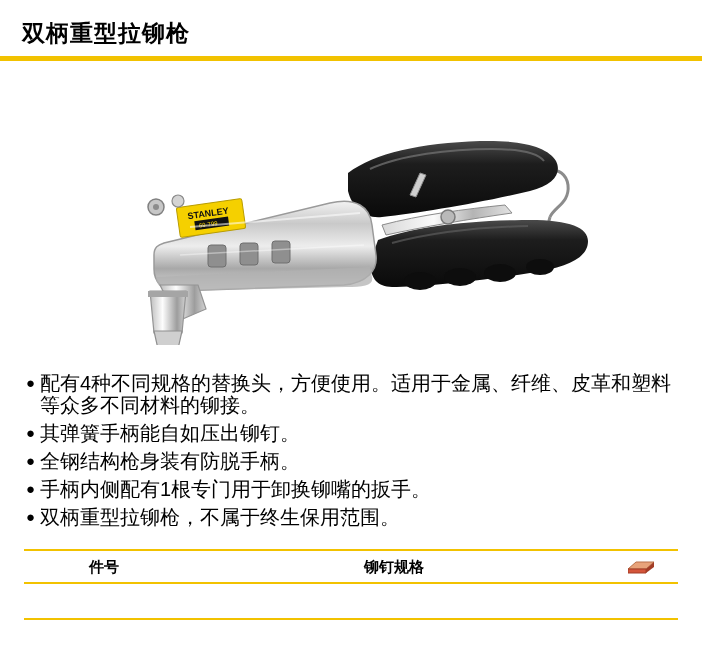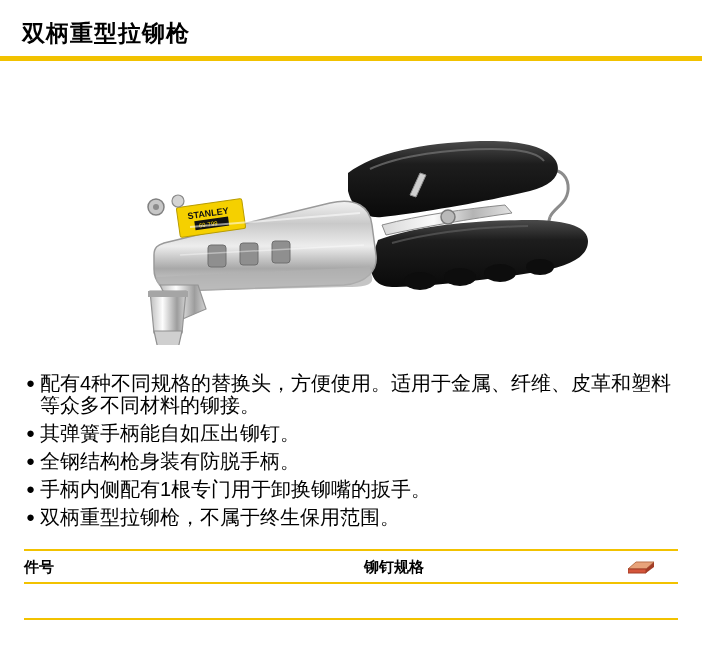--- a/index.html
+++ b/index.html
@@ -117,21 +117,21 @@
   .head-row, .body-row {
     position: absolute;
     left: 0;
     width: 654px;
     display: flex;
     align-items: center;
   }
   .head-row { top: 4px; height: 28px; font-weight: bold; font-size: 15px; }
   .body-row { top: 37px; height: 30px; font-size: 14px; }
 
-  .col-part  { width: 160px; }
+  .col-part  { width: 160px; text-align: center; }
   .col-spec  { width: 420px; text-align: center; }
   .col-qty   { width: 74px;  text-align: center; }
 
   .qty-icon-wrap {
     display: flex;
     justify-content: center;
     align-items: center;
   }
 </style>
 </head>

